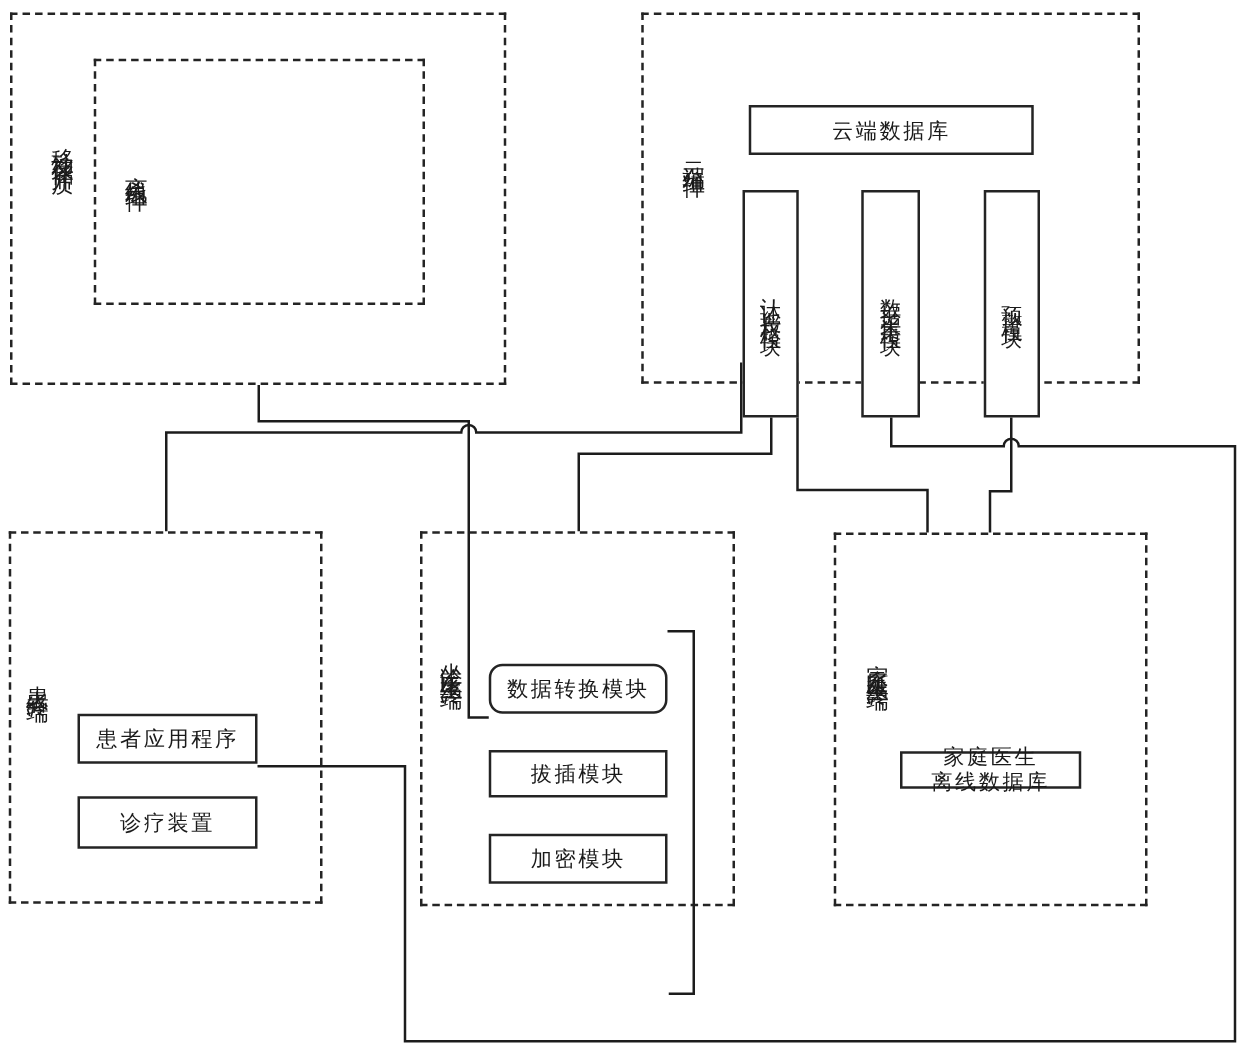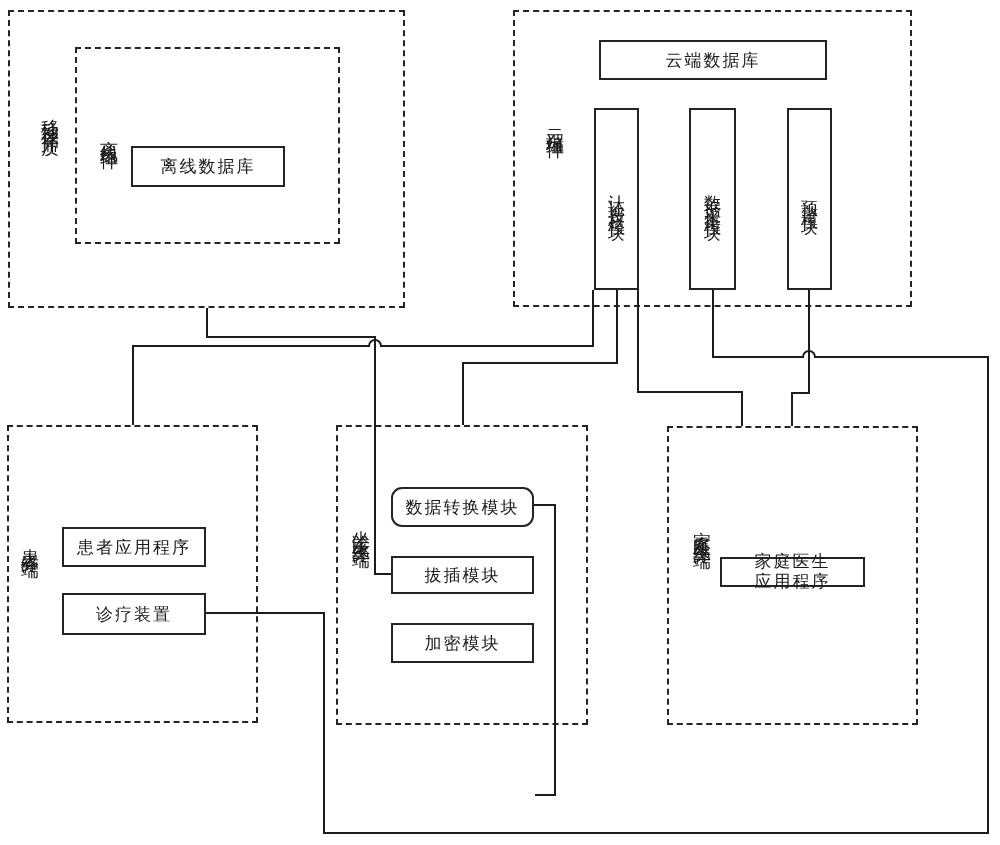--- a/index.html
+++ b/index.html
@@ -6,21 +6,21 @@
   .stage{
     position:relative;width:1000px;height:845px;background:#fff;overflow:hidden;
     font-family:"Liberation Serif","DejaVu Serif",serif;color:#1a1a1a;
   }
   .stage *{box-sizing:border-box;}
   svg.wires{position:absolute;left:0;top:0;z-index:2;}
   .dashed-box{position:absolute;border:2px dashed #242424;z-index:1;background:transparent;}
   .solid-box{
     position:absolute;border:2px solid #242424;background:#fff;z-index:3;
     display:flex;align-items:center;justify-content:center;
-    font-size:17px;letter-spacing:2px;text-align:center;line-height:21px;
+    font-size:17px;letter-spacing:2px;text-align:center;line-height:21px;margin-top:44px;
   }
   .vtext{
     writing-mode:vertical-rl;text-orientation:upright;
   }
   .vlabel{
     position:absolute;z-index:4;font-size:18px;letter-spacing:4px;
     writing-mode:vertical-rl;text-orientation:upright;line-height:24px;
   }
   .vmodule{letter-spacing:6px;font-size:17px;}
 </style>
@@ -40,21 +40,20 @@
       <path d="M534 505 H555 V795 H535"></path>
     </g>
   </svg>
 
   <div class="dashed-box" style="left:8px;top:10px;width:397px;height:298px;"></div>
   <div class="vlabel" style="left:38px;top:104px;">移动存储介质</div>
 
   <div class="dashed-box" style="left:75px;top:47px;width:265px;height:197px;"></div>
   <div class="vlabel" style="left:97px;top:126px;">离线组件</div>
 
-  <div class="solid-box" style="left:131px;top:146px;width:154px;height:41px;">离线数据库</div>
 
   <div class="dashed-box" style="left:513px;top:10px;width:399px;height:297px;"></div>
   <div class="vlabel" style="left:543px;top:115px;">云端组件</div>
 
   <div class="solid-box" style="left:599px;top:40px;width:228px;height:40px;">云端数据库</div>
 
   <div class="solid-box" style="left:594px;top:108px;width:45px;height:182px;">
     <span class="vtext vmodule">认证授权模块</span>
   </div>
 
@@ -80,17 +79,17 @@
 
   <div class="solid-box" style="left:391px;top:556px;width:143px;height:38px;">拔插模块</div>
 
   <div class="solid-box" style="left:391px;top:623px;width:143px;height:40px;">加密模块</div>
 
   <div class="dashed-box" style="left:667px;top:426px;width:251px;height:299px;"></div>
   <div class="vlabel" style="left:690px;top:517px;">家庭医生终端</div>
 
   <div class="solid-box" style="left:720px;top:557px;width:145px;height:30px;flex-direction:column;line-height:20px;">
     <span>家庭医生</span>
-    <span>应用程序</span>
+    <span>离线数据库</span>
   </div>
 
 
 </div>
 
 </body></html>

